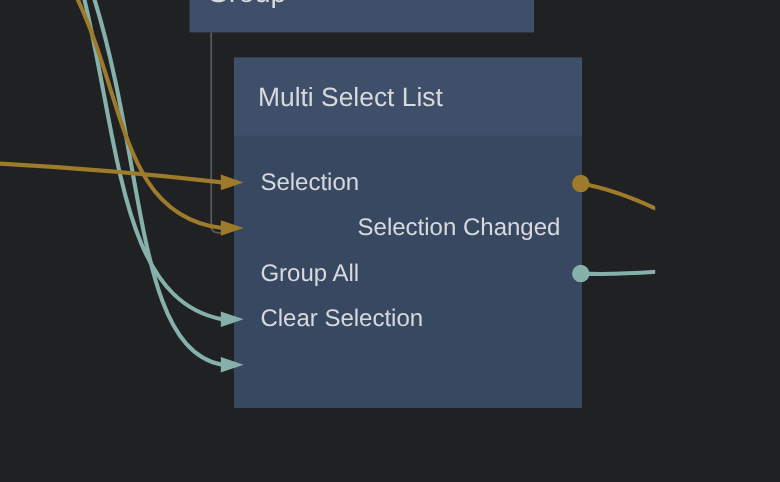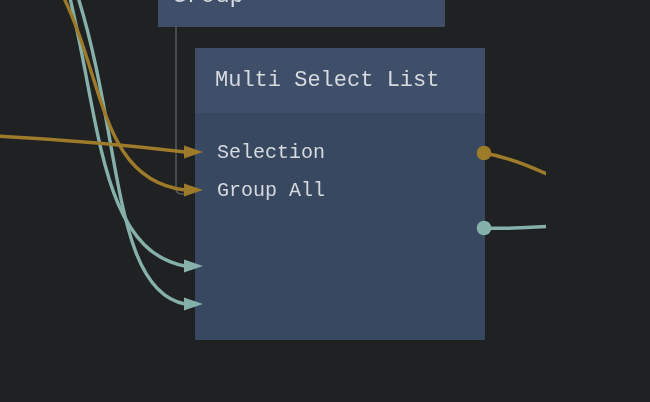--- a/index.html
+++ b/index.html
@@ -7,21 +7,20 @@
     padding: 0;
     background: #202122;
     font-family: "Liberation Sans", sans-serif;
   }
   #canvas {
     position: relative;
     width: 546px;
     height: 402px;
     overflow: hidden;
     background: var(--bg, #202122);
-    font-family: Liberation Mono, monospace;
   }
   .node {
     position: absolute;
     box-sizing: border-box;
   }
   
   #group-node {
     left: 158px;
     top: -37px;
     width: 287px;
@@ -96,22 +95,28 @@
   </div>
 
   <div class="node" id="msl-node">
     <div id="msl-header">
       <span>Multi Select List</span>
     </div>
     <div id="msl-body">
       <div class="port-row in">
         <span>Selection</span>
       </div>
+      <div class="port-row out">
+        <span>Selection Changed</span>
+      </div>
       <div class="port-row in">
         <span>Group All</span>
+      </div>
+      <div class="port-row in">
+        <span>Clear Selection</span>
       </div>
     </div>
   </div>
 
   <svg id="wire-layer" viewBox="0 0 650 402">
 
     <path class="guide" d="M176,27 L176,188 Q176,194 182,194 L187,194"></path>
 
     <path class="wire teal" d="M69,-6 C100,120 100,250 185,266"></path>
     <path class="wire teal" d="M77,-6 C122,135 112,290 185,304"></path>

